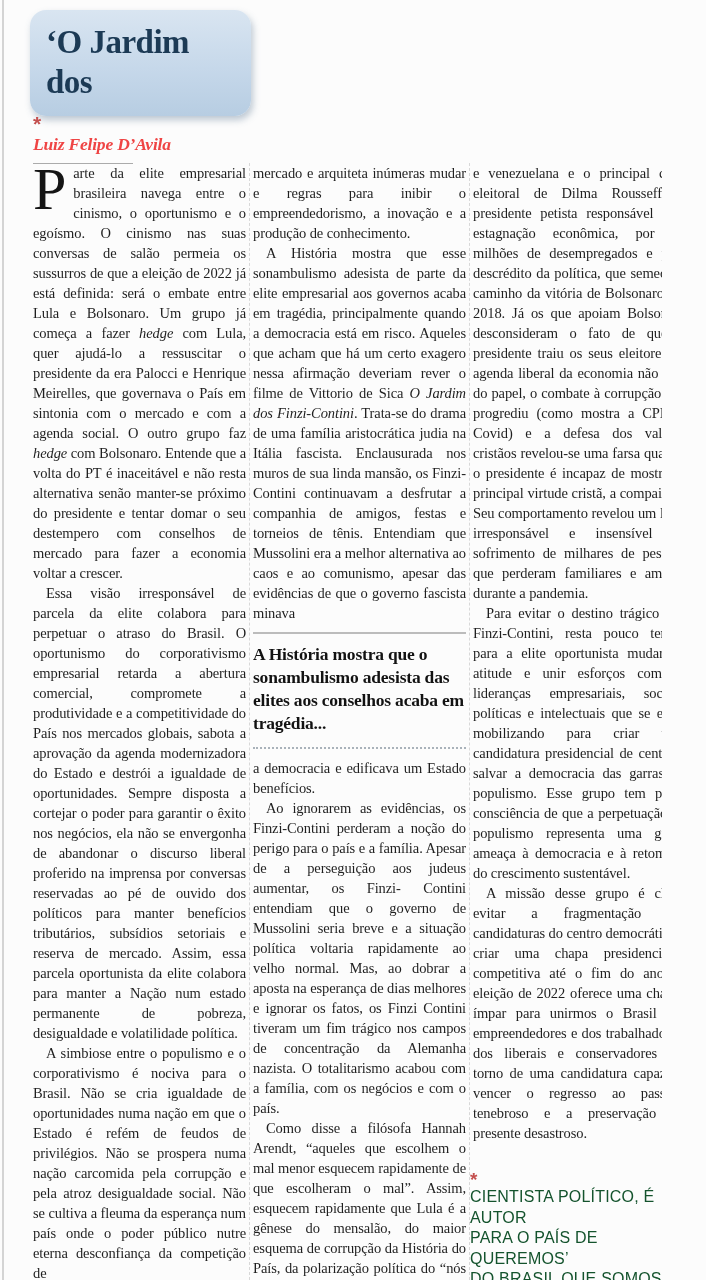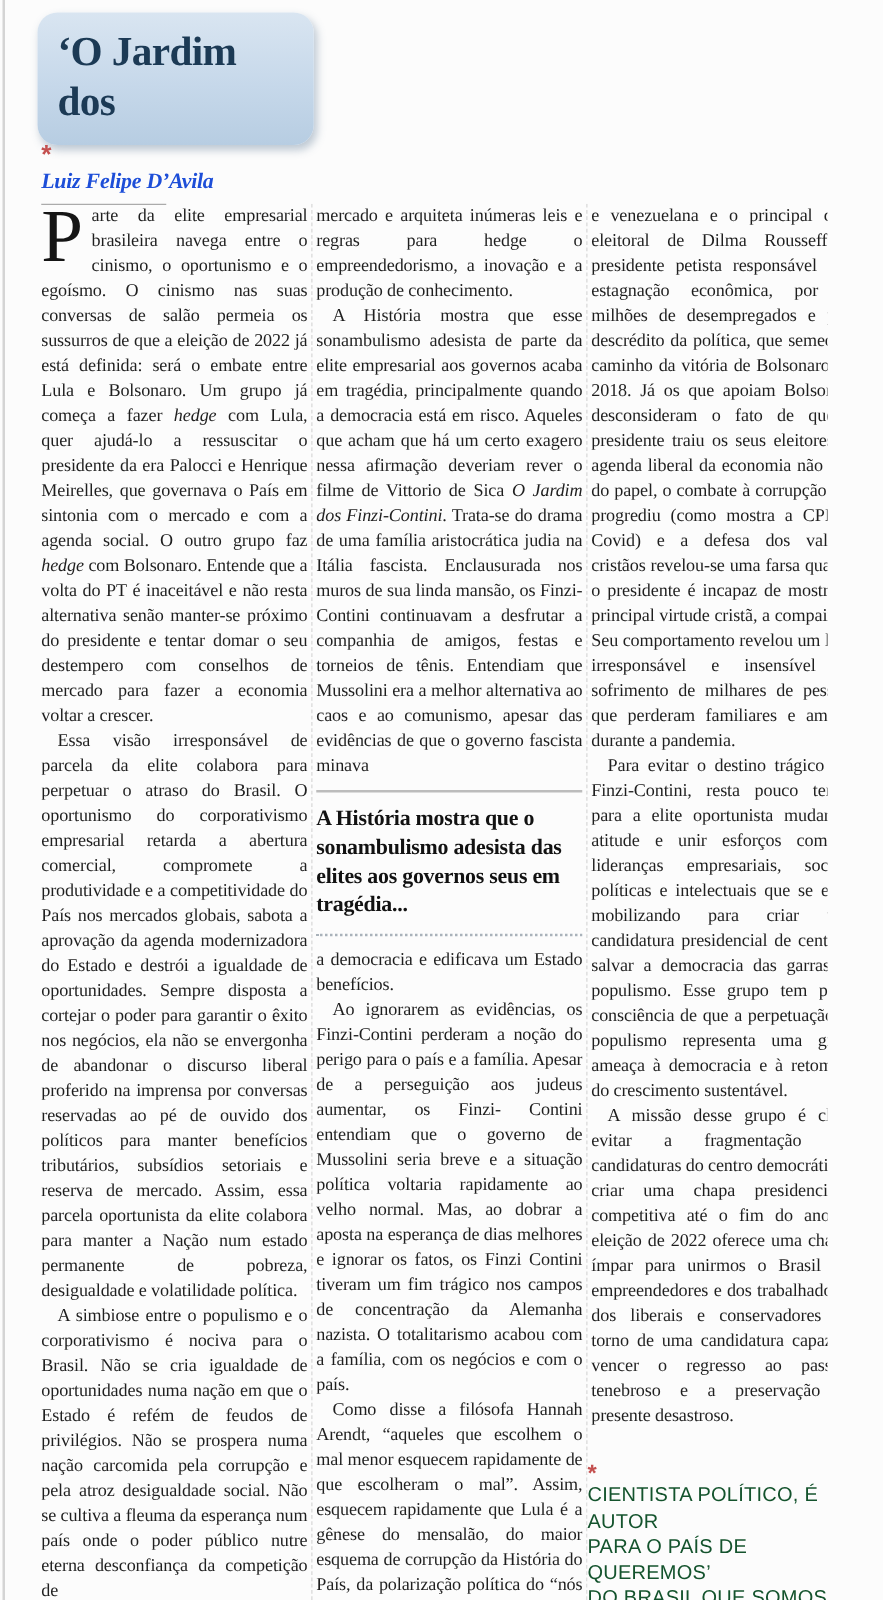--- a/index.html
+++ b/index.html
@@ -32,21 +32,21 @@
   .title span { display: block; }
   
   .byline { position: absolute; left: 33px; top: 116px; width: 213px; }
   .asterisk {
     color: #c4504f; font-size: 21px; line-height: 16px; font-weight: bold;
     font-family: "Liberation Sans", sans-serif;
   }
   .author {
     margin-top: 2px;
     font-weight: bold; font-style: italic;
-    font-size: 17.5px; color: #1d4ed8; letter-spacing: -0.2px;
+    font-size: 17.5px; color: #ef4444; letter-spacing: -0.2px;
   }
   .byline-rule { width: 100px; height: 1px; background: #ababab; margin-top: 8px; }
   
   .columns {
     position: absolute; left: 33px; top: 163px; width: 652px; height: 1117px;
     display: flex; overflow: hidden;
   }
   .column {
     width: 213px; flex: 0 0 213px; overflow: hidden;
     font-size: 14.5px; line-height: 20px; color: #1f1f1f;
@@ -104,23 +104,23 @@
     <div class="byline-rule"></div>
   </div>
 
   <div class="columns">
     <div class="column">
         <p class="para"><span class="dropcap">P</span><span>arte da elite empresarial brasileira navega entre o cinismo, o oportunismo e o egoísmo. O cinismo nas suas conversas de salão permeia os sussurros de que a eleição de 2022 já está definida: será o embate entre Lula e Bolsonaro. Um grupo já começa a fazer </span><em>hedge</em><span> com Lula, quer ajudá-lo a ressuscitar o presidente da era Palocci e Henrique Meirelles, que governava o País em sintonia com o mercado e com a agenda social. O outro grupo faz </span><em>hedge</em><span> com Bolsonaro. Entende que a volta do PT é inaceitável e não resta alternativa senão manter-se próximo do presidente e tentar domar o seu destempero com conselhos de mercado para fazer a economia voltar a crescer.</span></p>
         <p class="para indent"><span>Essa visão irresponsável de parcela da elite colabora para perpetuar o atraso do Brasil. O oportunismo do corporativismo empresarial retarda a abertura comercial, compromete a produtividade e a competitividade do País nos mercados globais, sabota a aprovação da agenda modernizadora do Estado e destrói a igualdade de oportunidades. Sempre disposta a cortejar o poder para garantir o êxito nos negócios, ela não se envergonha de abandonar o discurso liberal proferido na imprensa por conversas reservadas ao pé de ouvido dos políticos para manter benefícios tributários, subsídios setoriais e reserva de mercado. Assim, essa parcela oportunista da elite colabora para manter a Nação num estado permanente de pobreza, desigualdade e volatilidade política.</span></p>
         <p class="para indent"><span>A simbiose entre o populismo e o corporativismo é nociva para o Brasil. Não se cria igualdade de oportunidades numa nação em que o Estado é refém de feudos de privilégios. Não se prospera numa nação carcomida pela corrupção e pela atroz desigualdade social. Não se cultiva a fleuma da esperança num país onde o poder público nutre eterna desconfiança da competição de</span></p>
       </div>
     <div class="column">
-        <p class="para"><span>mercado e arquiteta inúmeras leis e regras para hedge o empreendedorismo, a inovação e a produção de conhecimento.</span></p>
+        <p class="para"><span>mercado e arquiteta inúmeras mudar e regras para inibir o empreendedorismo, a inovação e a produção de conhecimento.</span></p>
         <p class="para indent"><span>A História mostra que esse sonambulismo adesista de parte da elite empresarial aos governos acaba em tragédia, principalmente quando a democracia está em risco. Aqueles que acham que há um certo exagero nessa afirmação deveriam rever o filme de Vittorio de Sica </span><em>O Jardim dos Finzi-Contini</em><span>. Trata-se do drama de uma família aristocrática judia na Itália fascista. Enclausurada nos muros de sua linda mansão, os Finzi-Contini continuavam a desfrutar a companhia de amigos, festas e torneios de tênis. Entendiam que Mussolini era a melhor alternativa ao caos e ao comunismo, apesar das evidências de que o governo fascista minava</span></p>
-        <div class="pullquote">A História mostra que o sonambulismo adesista das elites aos governos seus em tragédia...</div>
+        <div class="pullquote">A História mostra que o sonambulismo adesista das elites aos conselhos acaba em tragédia...</div>
         <p class="para"><span>a democracia e edificava um Estado benefícios.</span></p>
         <p class="para indent"><span>Ao ignorarem as evidências, os Finzi-Contini perderam a noção do perigo para o país e a família. Apesar de a perseguição aos judeus aumentar, os Finzi- Contini entendiam que o governo de Mussolini seria breve e a situação política voltaria rapidamente ao velho normal. Mas, ao dobrar a aposta na esperança de dias melhores e ignorar os fatos, os Finzi Contini tiveram um fim trágico nos campos de concentração da Alemanha nazista. O totalitarismo acabou com a família, com os negócios e com o país.</span></p>
         <p class="para indent"><span>Como disse a filósofa Hannah Arendt, “aqueles que escolhem o mal menor esquecem rapidamente de que escolheram o mal”. Assim, esquecem rapidamente que Lula é a gênese do mensalão, do maior esquema de corrupção da História do País, da polarização política do “nós e eles”, da defesa das tiranias cubana</span></p>
       </div>
     <div class="column">
         <p class="para"><span>e venezuelana e o principal cabo eleitoral de Dilma Rousseff, a presidente petista responsável pela estagnação econômica, por 13 milhões de desempregados e pelo descrédito da política, que semeou o caminho da vitória de Bolsonaro em 2018. Já os que apoiam Bolsonaro desconsideram o fato de que o presidente traiu os seus eleitores. A agenda liberal da economia não saiu do papel, o combate à corrupção não progrediu (como mostra a CPI da Covid) e a defesa dos valores cristãos revelou-se uma farsa quando o presidente é incapaz de mostrar a principal virtude cristã, a compaixão. Seu comportamento revelou um líder irresponsável e insensível ao sofrimento de milhares de pessoas que perderam familiares e amigos durante a pandemia.</span></p>
         <p class="para indent"><span>Para evitar o destino trágico dos Finzi-Contini, resta pouco tempo para a elite oportunista mudar de atitude e unir esforços com as lideranças empresariais, sociais, políticas e intelectuais que se estão mobilizando para criar uma candidatura presidencial de centro e salvar a democracia das garras do populismo. Esse grupo tem plena consciência de que a perpetuação do populismo representa uma grave ameaça à democracia e à retomada do crescimento sustentável.</span></p>
         <p class="para indent"><span>A missão desse grupo é clara: evitar a fragmentação das candidaturas do centro democrático e criar uma chapa presidenciável competitiva até o fim do ano. A eleição de 2022 oferece uma chance ímpar para unirmos o Brasil dos empreendedores e dos trabalhadores, dos liberais e conservadores em torno de uma candidatura capaz de vencer o regresso ao passado tenebroso e a preservação do presente desastroso.</span></p>
       </div>
   </div>

